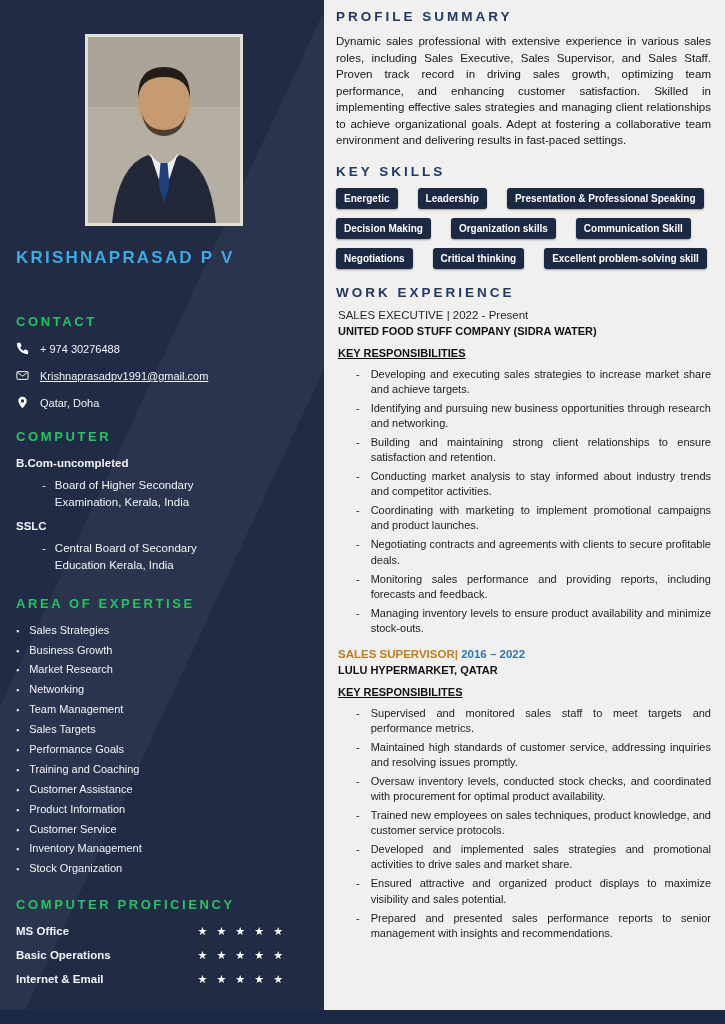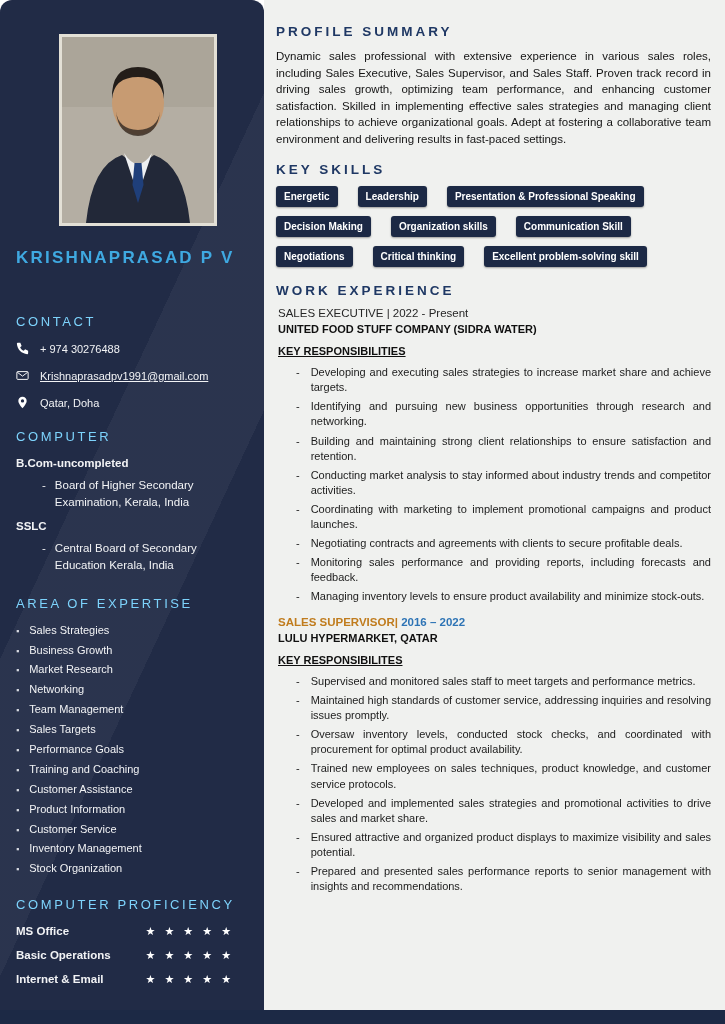--- a/index.html
+++ b/index.html
@@ -7,48 +7,47 @@
   body {
     width: 725px; height: 1024px;
     font-family: "Liberation Sans", sans-serif;
     background: #ffffff;
     overflow: hidden;
   }
   .page { display: flex; width: 725px; height: 1024px; position: relative; overflow: hidden; }
 
   
   .sidebar {
-    width: 264px; flex-shrink: 0;
+    width: 324px; flex-shrink: 0;
     background: #212B46;
     color: #f2f3f5;
-    padding: 34px 4px 0 16px;
+    padding: 34px 12px 0 16px;
     position: relative;
     overflow: hidden;
-    border-radius: 12px;
   }
   .sidebar::after {
     content: ""; position: absolute; top: 0; left: -60%; width: 220%; height: 100%;
     background: linear-gradient(115deg, transparent 44%, rgba(255,255,255,0.045) 44%, rgba(255,255,255,0.045) 58%, transparent 58%);
     pointer-events: none;
   }
   .photo-frame {
     width: 158px; height: 192px; margin: 0 auto;
     border: 3px solid #e3e0d6;
     background: #b7b1a6;
     position: relative; z-index: 1;
     overflow: hidden;
   }
   .photo-frame svg { display: block; width: 100%; height: 100%; }
   .name {
     color: #3FA9E1; font-size: 17px; font-weight: bold;
     letter-spacing: 2.2px; margin: 22px 0 0 0;
     position: relative; z-index: 1;
   }
   .side-head {
-    color: #7dd3fc; font-size: 13px; font-weight: normal;
+    color: #22c55e; font-size: 13px; font-weight: bold;
     letter-spacing: 2.6px; margin: 0 0 13px 0;
     position: relative; z-index: 1;
   }
   .sec { position: relative; z-index: 1; }
   .sec-contact { margin-top: 46px; }
   .sec-education { margin-top: 20px; }
   .sec-expertise { margin-top: 22px; }
   .sec-computer { margin-top: 20px; }
 
   .contact-row { display: flex; align-items: flex-end; gap: 11px; font-size: 11px; margin-bottom: 14px; }
@@ -65,21 +64,21 @@
   .exp-item { display: flex; align-items: flex-start; gap: 10px; font-size: 11px; margin-bottom: 5.5px; }
   .exp-item::before { content: "▪"; font-size: 9px; line-height: 1.6; color: #d9dce3; }
 
   .prof-row { display: flex; justify-content: space-between; align-items: center; font-size: 11.5px; font-weight: bold; margin-bottom: 11px; padding-right: 26px; }
   .stars { font-weight: normal; font-size: 11px; letter-spacing: 3px; white-space: nowrap; color: #ffffff; }
 
   
   .main {
     flex: 1;
     background: #F0F1EF;
-    padding: 24px 14px 0 12px;
+    padding: 9px 14px 0 12px;
     color: #1c1c1c;
   }
   .main-head { color: #1F3864; font-size: 13.5px; font-weight: bold; letter-spacing: 3px; margin: 0 0 9px 0; }
   .summary { font-size: 11.5px; line-height: 1.44; text-align: justify; margin: 0 0 15px 0; color: #141414; }
 
   .badges { display: flex; flex-wrap: wrap; gap: 9px 20px; margin-bottom: 16px; }
   .badge {
     background: #1C2945; color: #ffffff; font-weight: bold; font-size: 10px;
     padding: 5px 8px; border-radius: 3px; white-space: nowrap;
     box-shadow: 0 1px 2px rgba(0,0,0,0.35);

